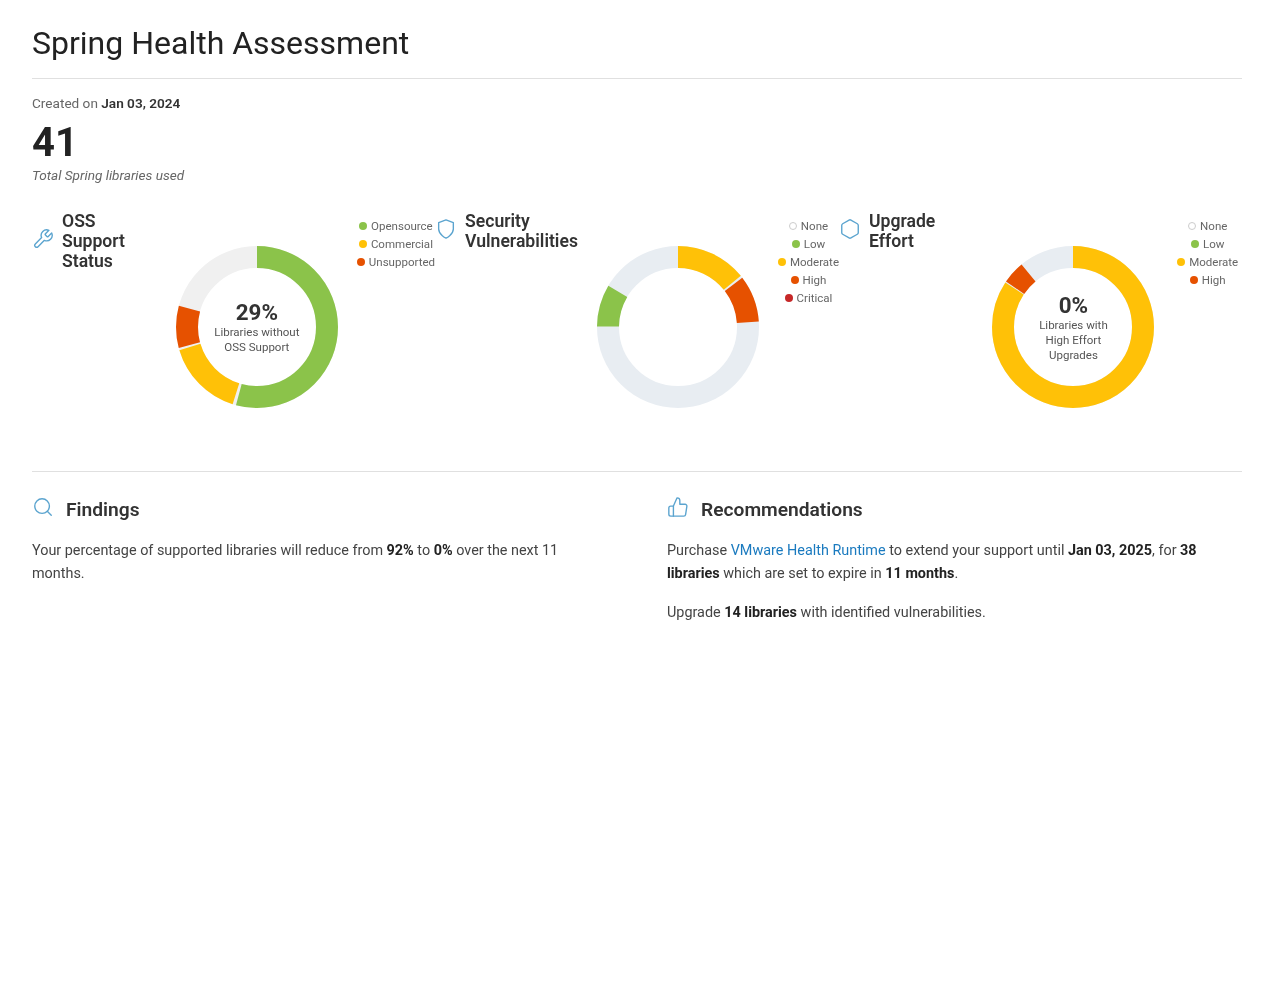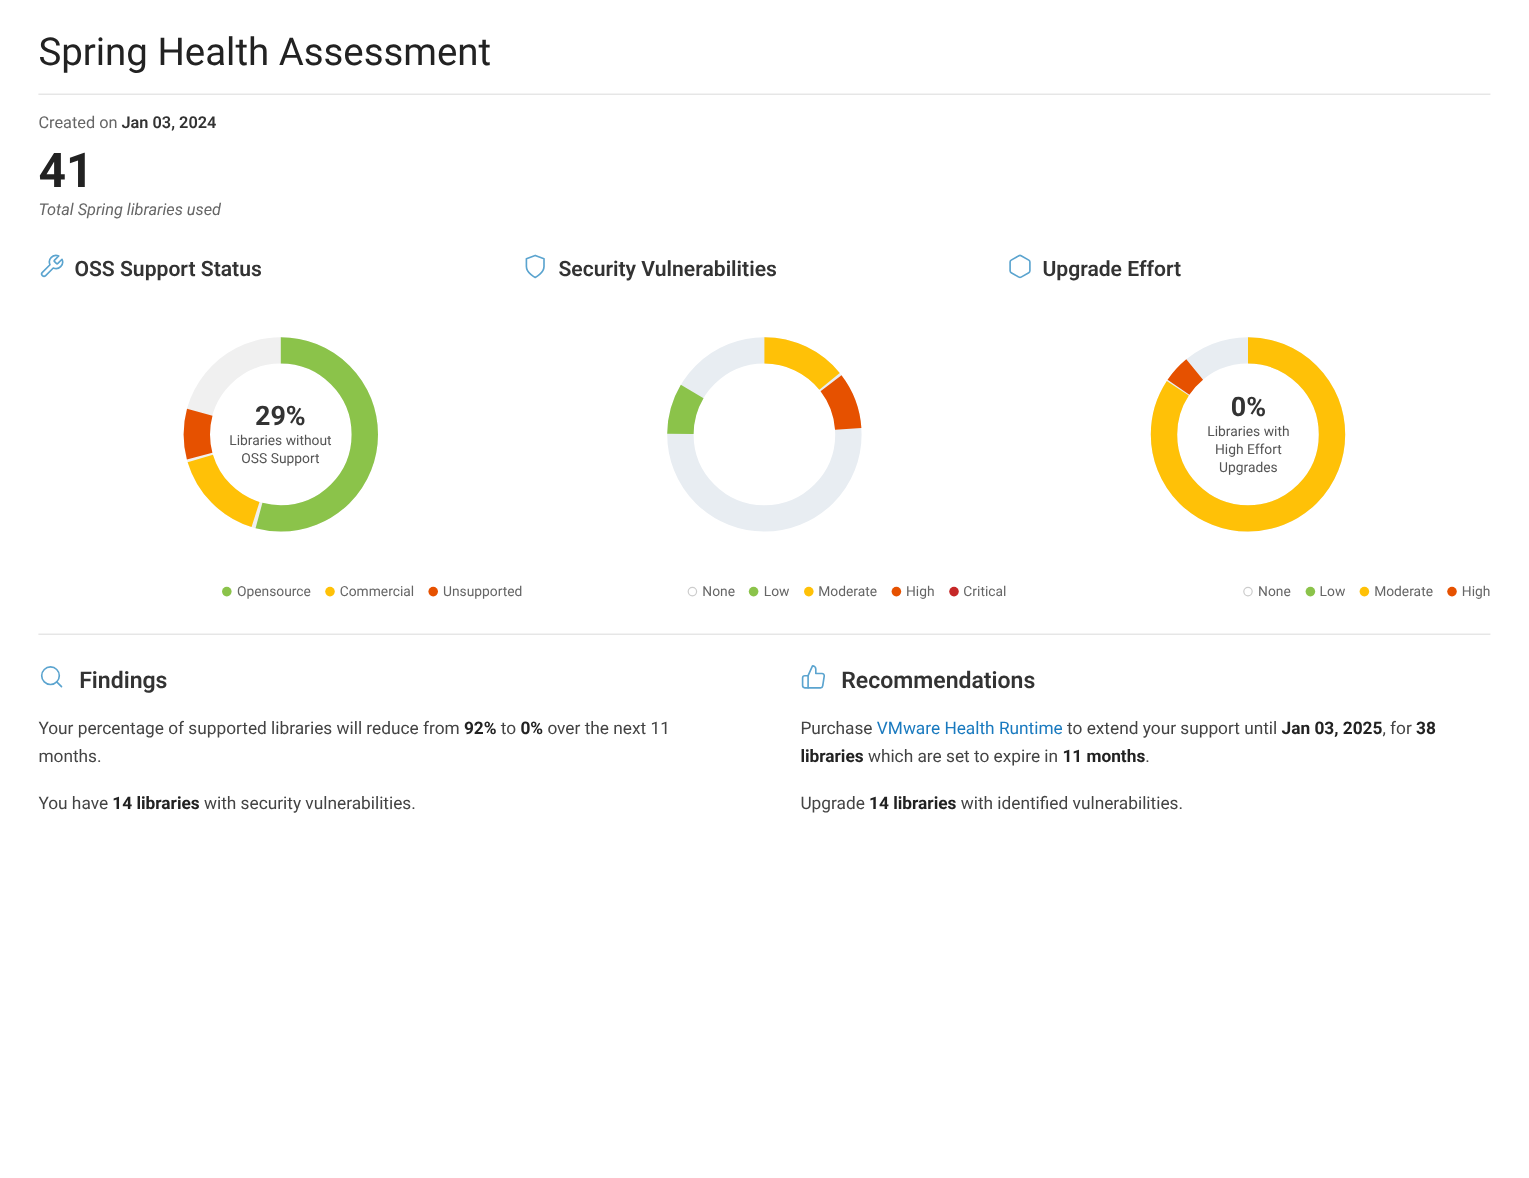--- a/index.html
+++ b/index.html
@@ -45,22 +45,22 @@
     }
     .charts-row {
       display: flex;
       gap: 0;
       margin-bottom: 28px;
       align-items: flex-start;
     }
     .chart-section {
       flex: 1;
       display: flex;
-      flex-direction: column;
-      align-items: flex-end;
+      flex-direction: row;
+      align-items: flex-start;
     }
     .section-header {
       display: flex;
       align-items: center;
       gap: 8px;
       align-self: flex-start;
       margin-bottom: 8px;
       width: 100%;
     }
     .section-icon {
@@ -350,23 +350,20 @@
           <circle cx="11" cy="11" r="8" stroke-linecap="round" stroke-linejoin="round"></circle>
           <path d="M21 21l-4.35-4.35" stroke-linecap="round" stroke-linejoin="round"></path>
         </svg>
       </span>
       <span class="findings-title">Findings</span>
     </div>
 
     <p class="finding-text">
       Your percentage of supported libraries will reduce from <strong>92%</strong> to <strong>0%</strong> over the next 11 months.
     </p>
-    <p class="finding-text">
-      You have <strong>14 libraries</strong> with security vulnerabilities.
-    </p>
   </div>
 
   <div class="recommendations">
     <div class="recs-header">
       <span class="section-icon">
         <svg class="icon-svg" viewBox="0 0 24 24" fill="none" stroke="currentColor" stroke-width="1.5">
           <path d="M14 9V5a3 3 0 00-3-3l-4 9v11h11.28a2 2 0 002-1.7l1.38-9a2 2 0 00-2-2.3H14z" stroke-linecap="round" stroke-linejoin="round"></path>
           <path d="M7 22H4a2 2 0 01-2-2v-7a2 2 0 012-2h3" stroke-linecap="round" stroke-linejoin="round"></path>
         </svg>
       </span>

